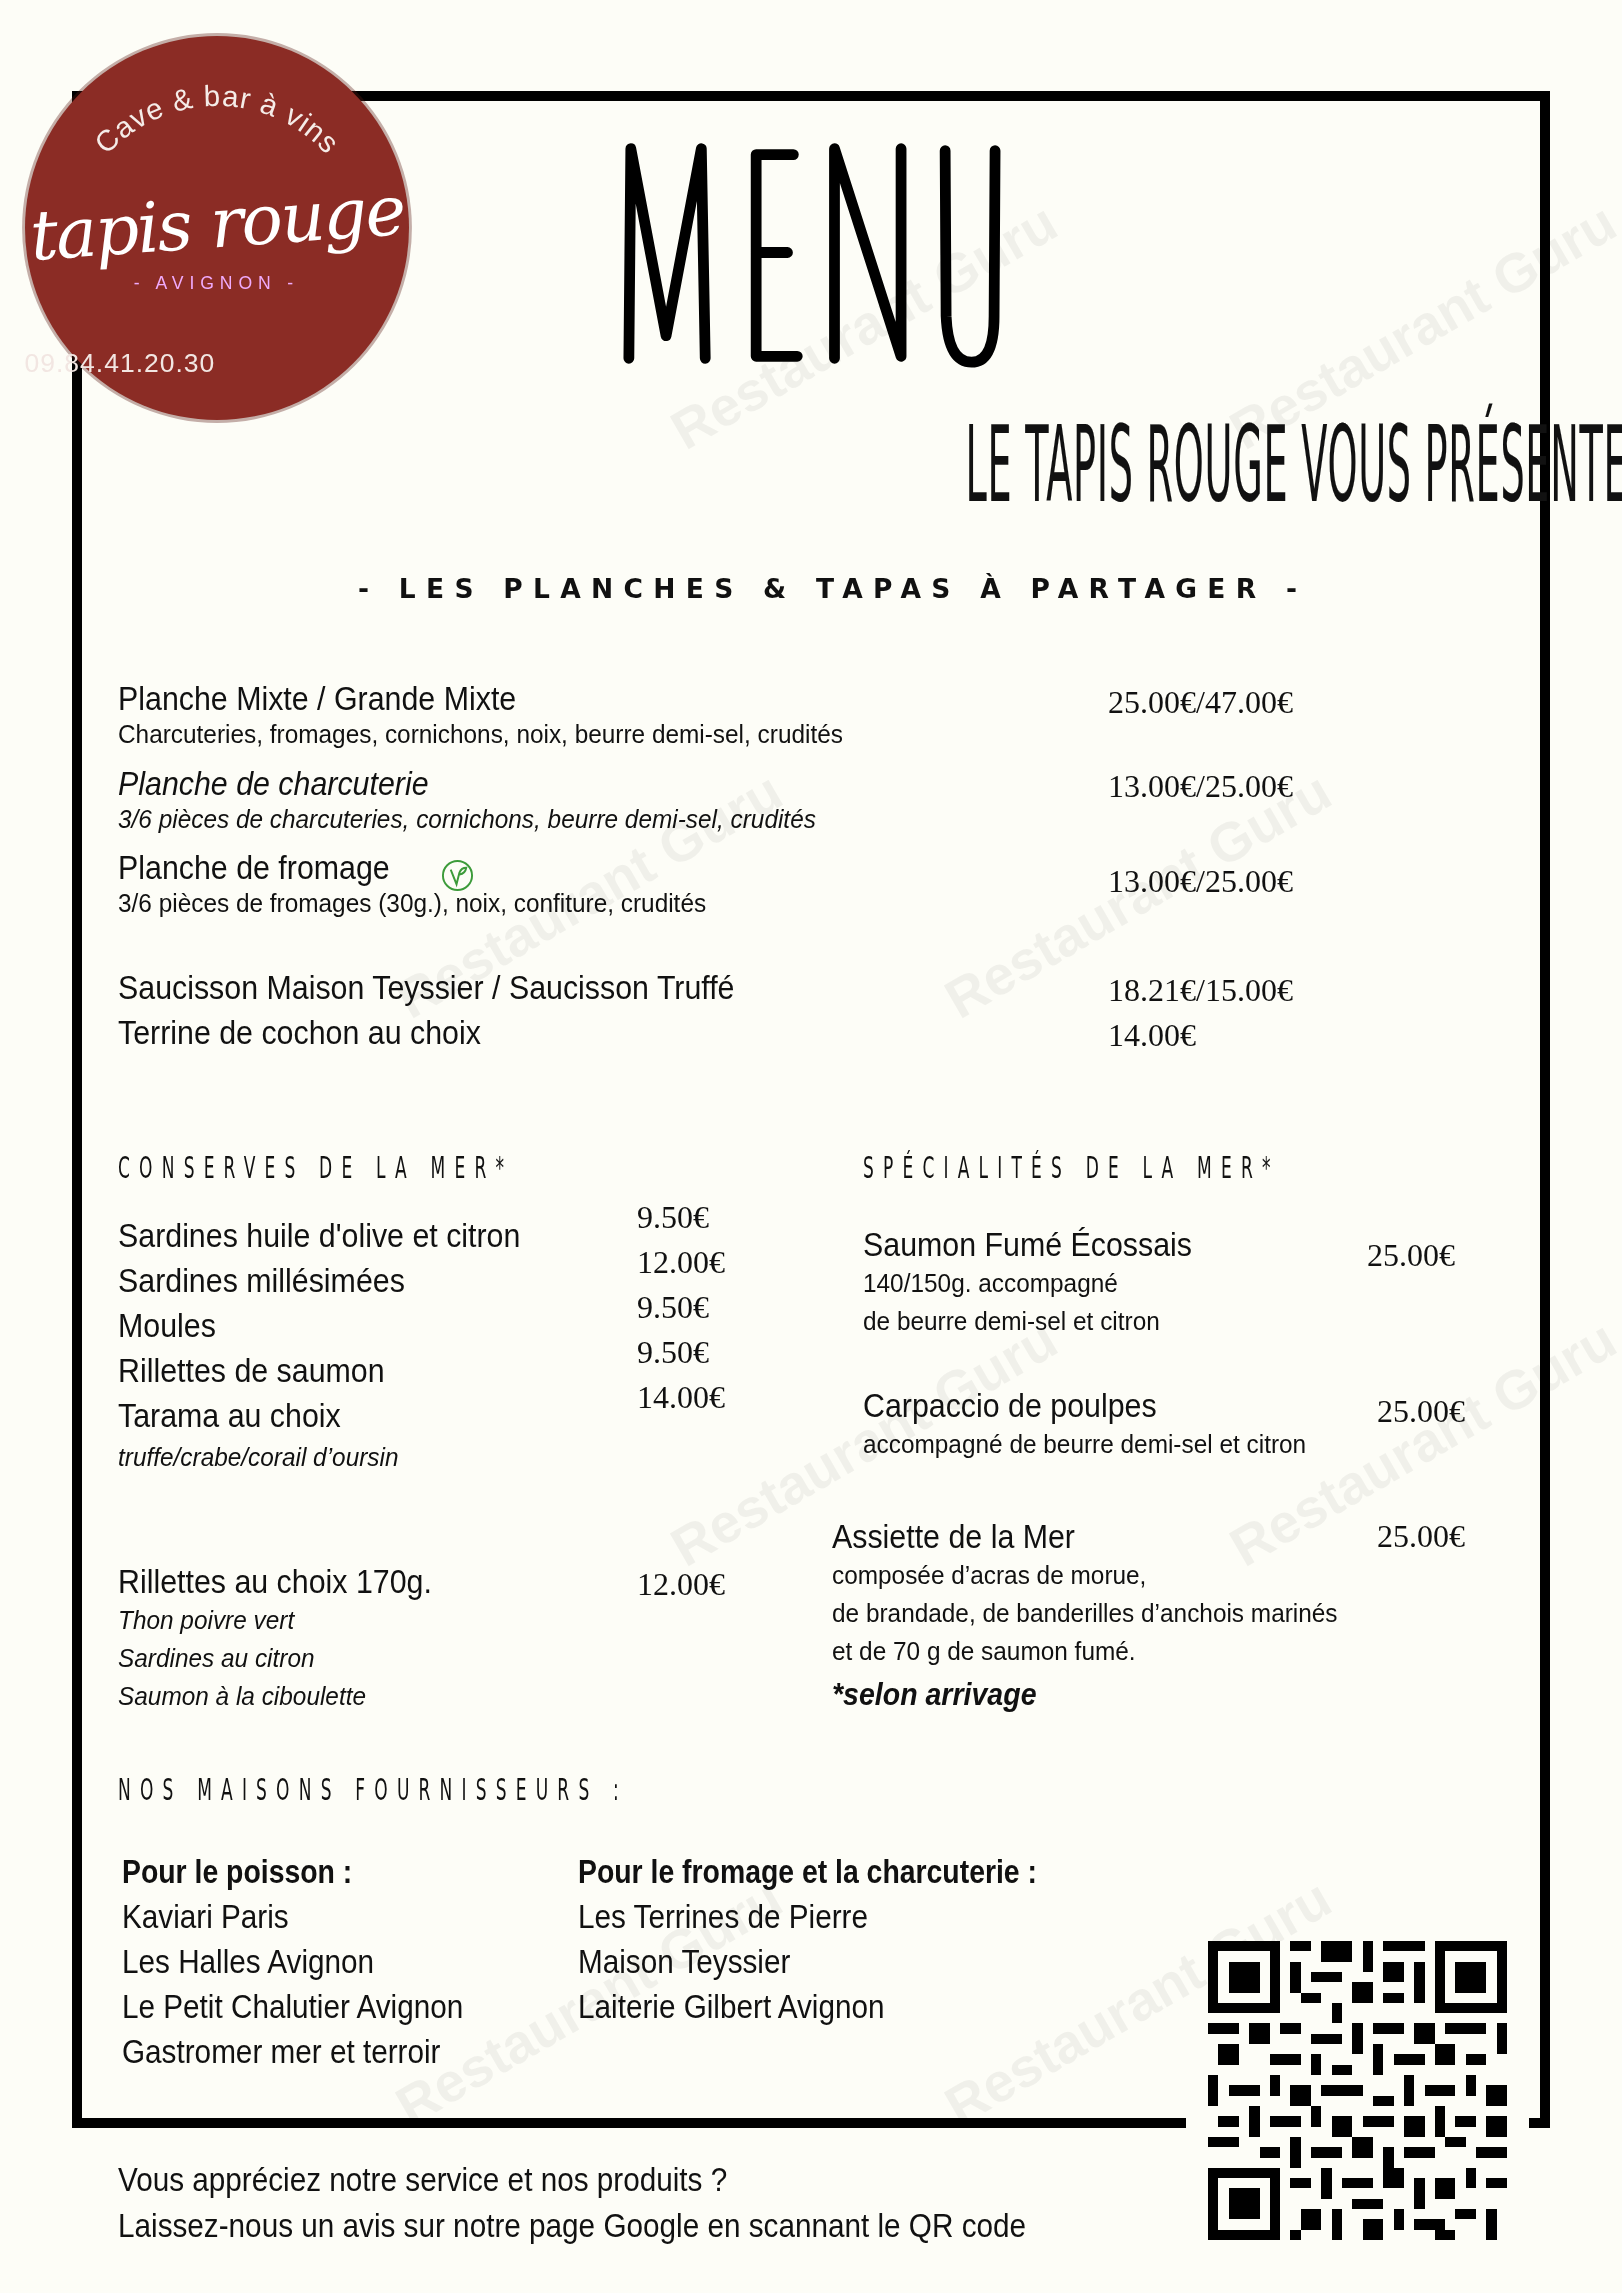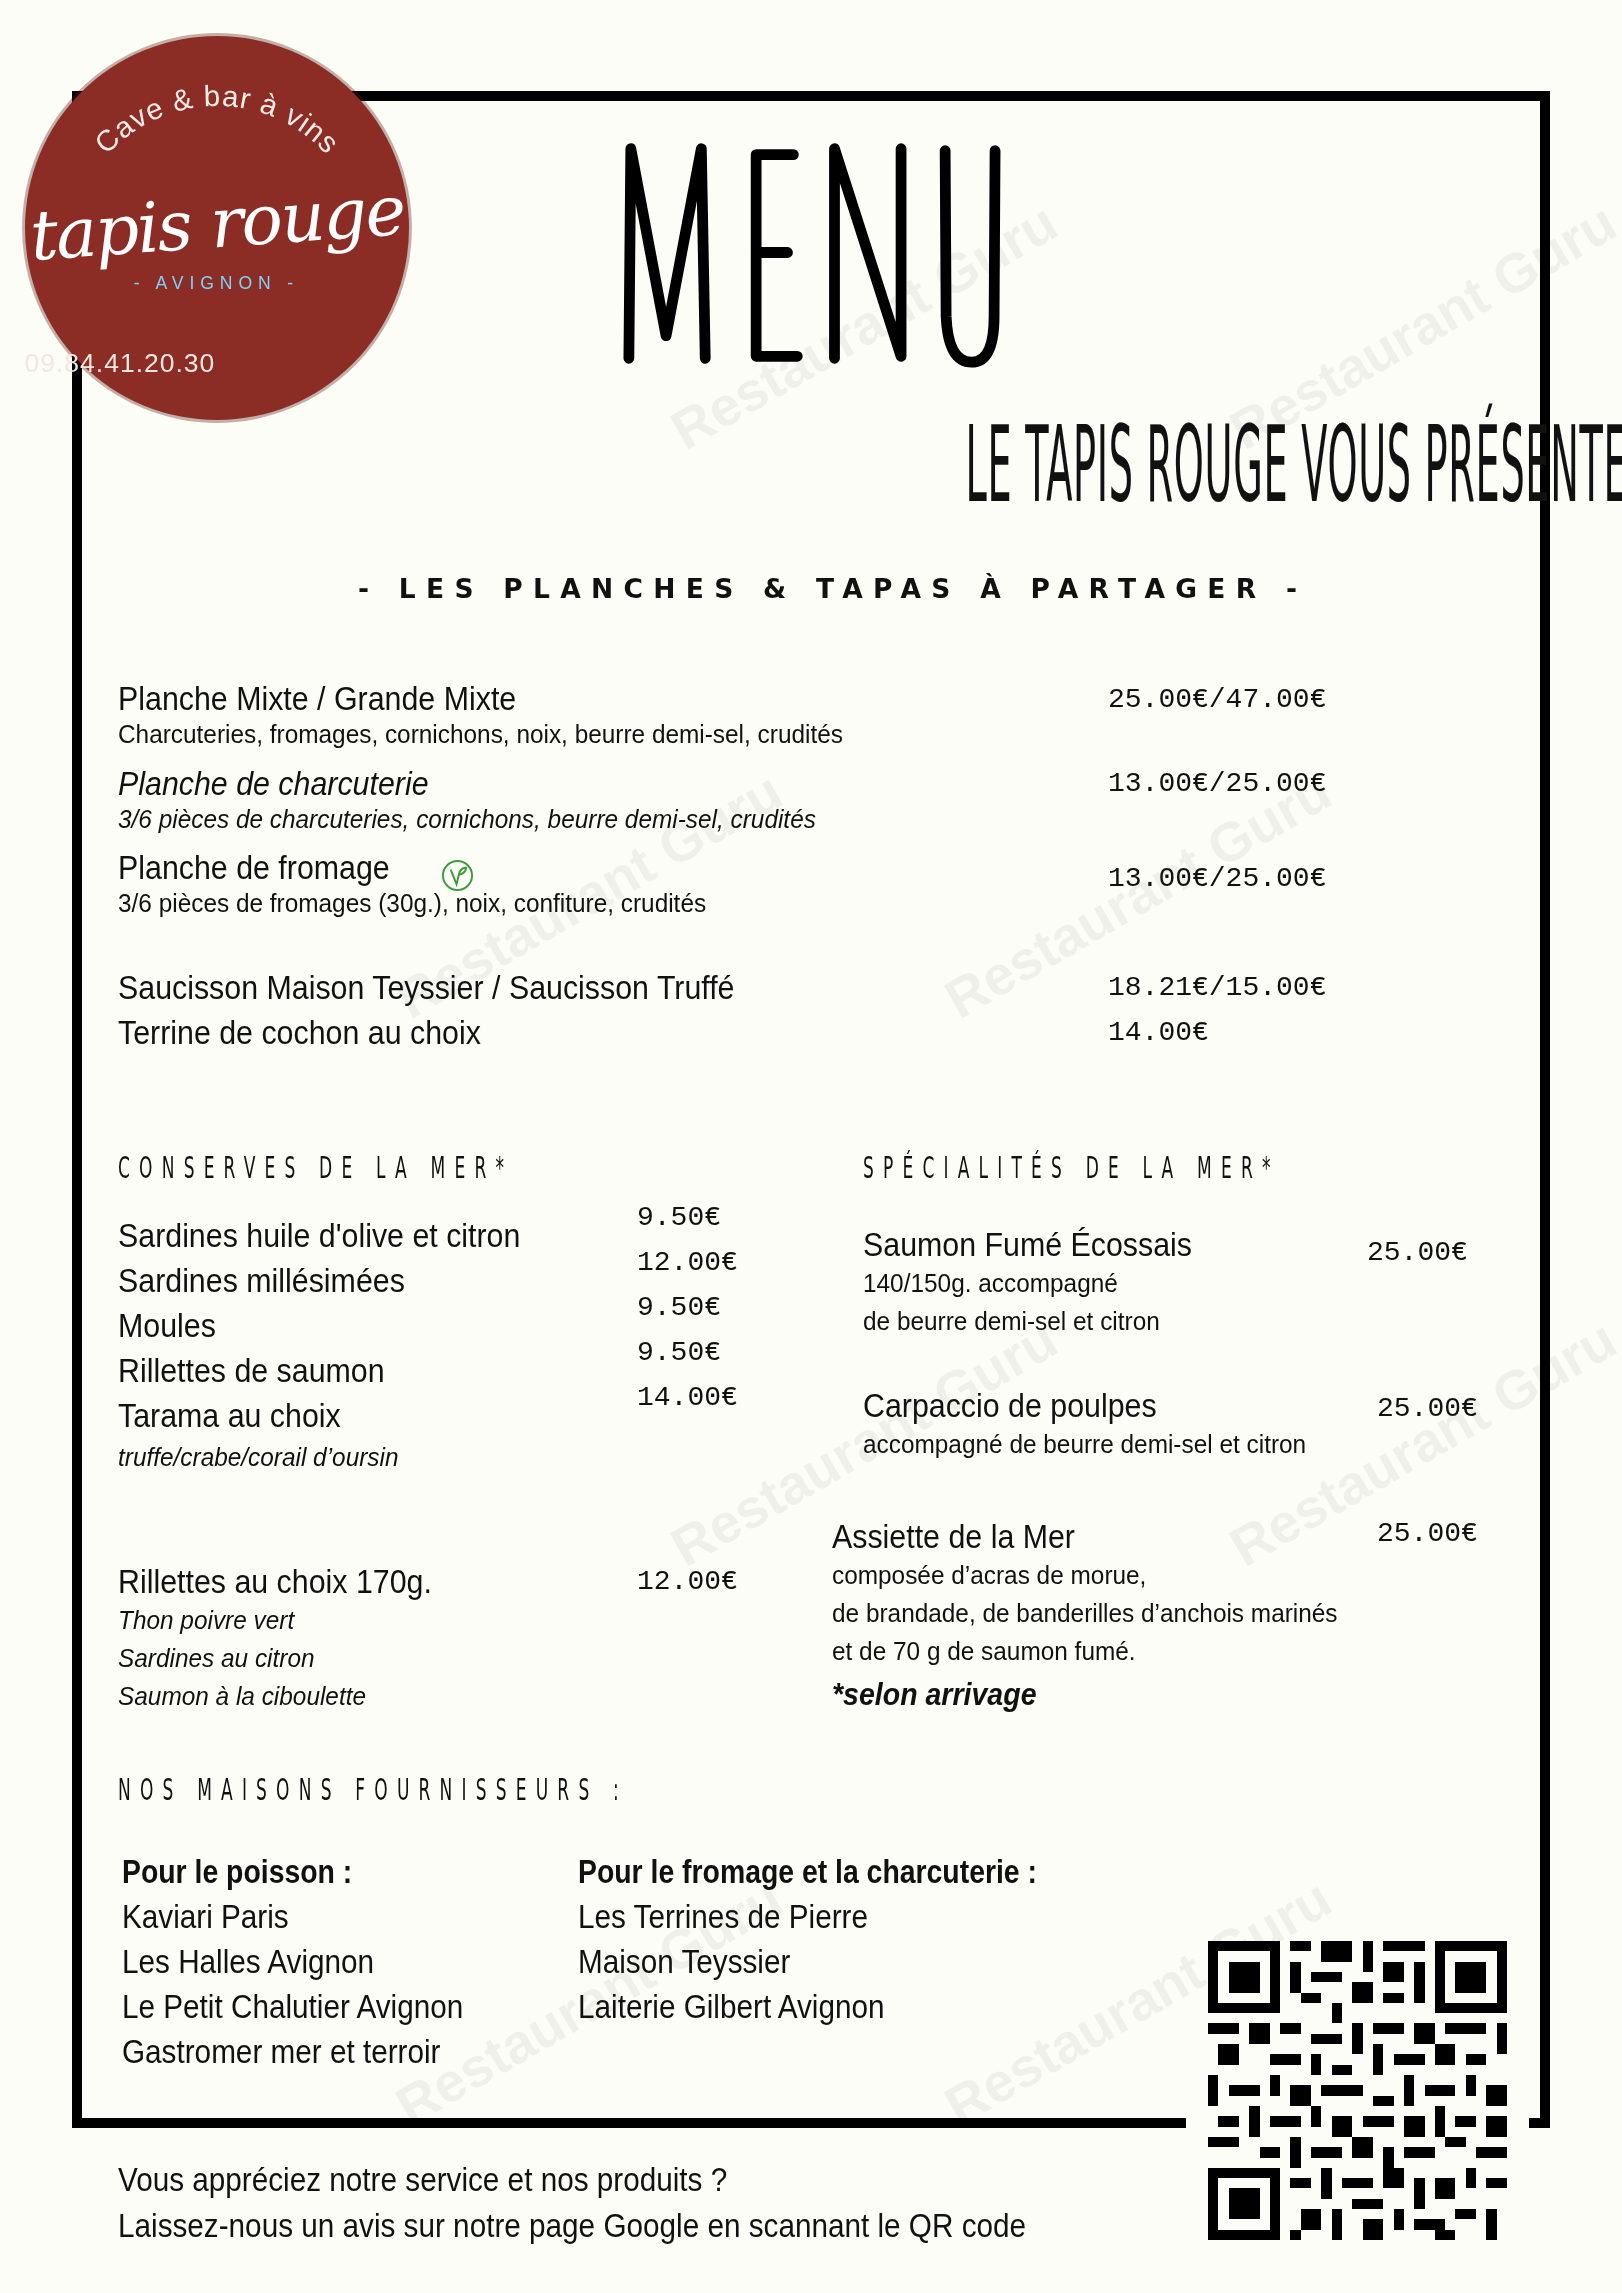--- a/index.html
+++ b/index.html
@@ -21,21 +21,21 @@
   .logo-tagline {
     position:absolute; left:0; top:0; width:384px; height:384px;
   }
   .logo-name {
     position:absolute; left:0; width:384px; top:147px; text-align:center;
     font-family:"DejaVu Serif", serif; font-style:italic; color:#fff;
     font-size:69px; letter-spacing:-2px; transform:rotate(-4deg);
   }
   .logo-city {
     position:absolute; left:0; width:384px; top:237px; text-align:center;
-    color:#7dd3fc; font-size:17.6px; letter-spacing:5.9px;
+    color:#f0abfc; font-size:17.6px; letter-spacing:5.9px;
   }
   .logo-phone {
     position:absolute; left:0; width:384px; top:312px; text-align:left;
     color:#f2e6e2; font-size:26.5px; letter-spacing:1px;
   }
   .menu-title { position:absolute; left:617px; top:135px; width:387px; height:235px; }
   .subtitle {
     position:absolute; left:353px; top:410px; width:921px; height:108px;
     display:flex; align-items:center; justify-content:flex-start;
   }
@@ -45,21 +45,21 @@
     transform:scaleX(0.36); transform-origin:center; -webkit-text-stroke:0.2px #000;
   }
   .section-banner {
     position:absolute; left:358px; top:573px; width:921px; text-align:center;
     font-family:"DejaVu Sans", sans-serif; font-weight:bold; font-size:26.5px;
     letter-spacing:10.3px; white-space:nowrap;
   }
   .item-name { font-size:33px; line-height:39px; white-space:nowrap; font-family:"Liberation Sans", sans-serif; transform:scaleX(0.92); transform-origin:left; }
   .item-desc { font-size:26.5px; line-height:33px; white-space:nowrap; font-family:"Liberation Sans", sans-serif; transform:scaleX(0.92); transform-origin:left; }
   .italic { font-style:italic; }
-  .price { font-family:Liberation Mono, monospace; font-size:28px; white-space:nowrap; font-variant-numeric:oldstyle-nums; }
+  .price { font-family:Liberation Serif, serif; font-size:32px; white-space:nowrap; font-variant-numeric:oldstyle-nums; }
   .sub-head {
     font-family:"DejaVu Sans", sans-serif; font-size:31px; letter-spacing:16.7px; white-space:nowrap;
     transform:scaleX(0.55); transform-origin:left; font-weight:normal;
   }
   .supplier-head { font-size:33px; font-weight:bold; white-space:nowrap; transform:scaleX(0.86); transform-origin:left; }
   .supplier { font-size:33px; line-height:45px; white-space:nowrap; transform:scaleX(0.9); transform-origin:left; }
   .footer-line { font-size:33px; white-space:nowrap; transform:scaleX(0.9); transform-origin:left; }
   .veg-icon {
     position:absolute; left:441px; top:859px; width:33px; height:33px;
   }

